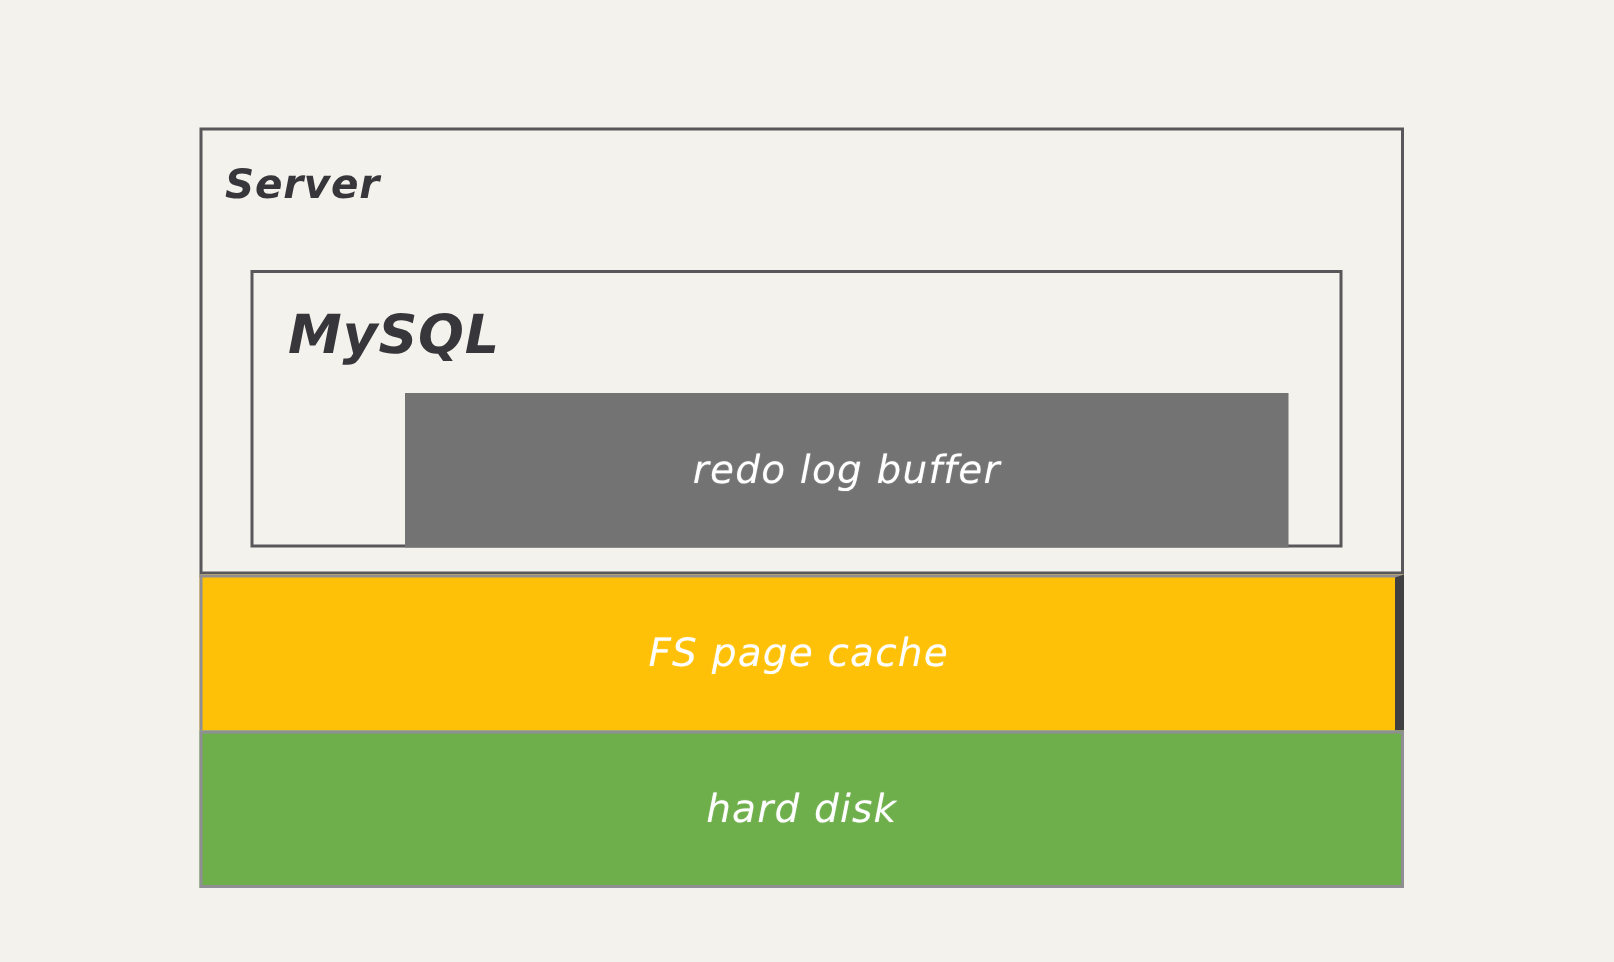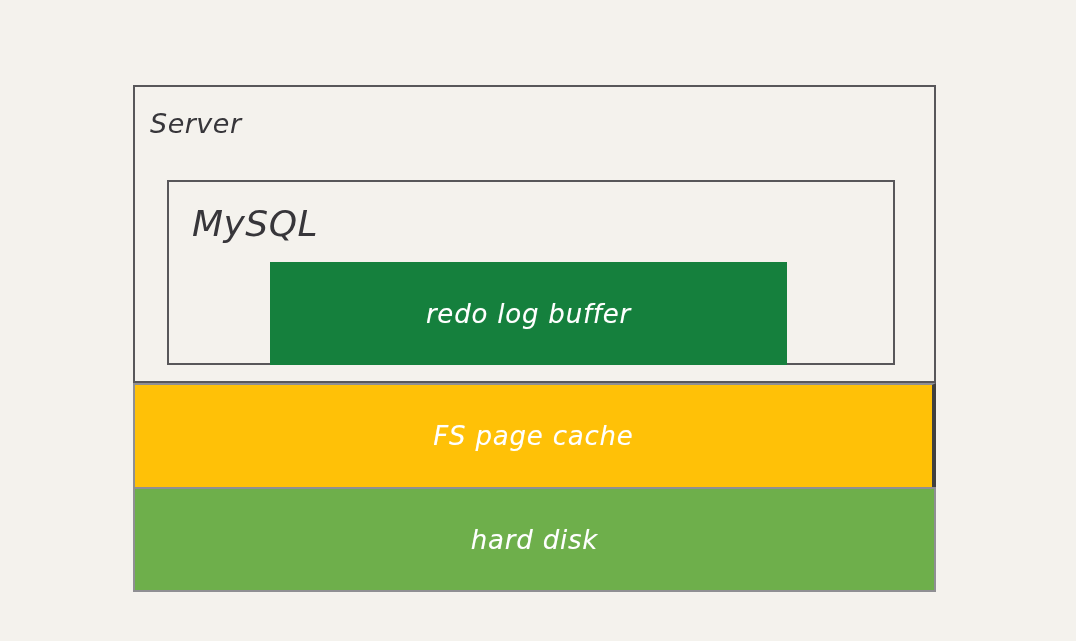--- a/index.html
+++ b/index.html
@@ -45,38 +45,38 @@
     left: 167px;
     top: 180px;
     width: 728px;
     height: 185px;
   }
 
   
   #redo-log-buffer {
     left: 270px;
     top: 262px;
-    width: 517px;
+    width: 589px;
     height: 103px;
-    background: #15803d;
+    background: #737373;
     display: flex;
     align-items: center;
     justify-content: center;
     z-index: 3;
   }
 
   
   #fs-page-cache {
     left: 133px;
     top: 383px;
     width: 803px;
     height: 104px;
     background: #ffc107;
     border-left: 2px solid #8f8f93;
-    border-right: 4px solid #404040;
+    border-right: 6px solid #404040;
     border-top: 2px solid #8f8f93;
     display: flex;
     align-items: center;
     justify-content: center;
   }
 
   
   #hard-disk {
     left: 133px;
     top: 487px;
@@ -89,21 +89,21 @@
     align-items: center;
     justify-content: center;
     text-align: right;
   }
 
   
   .hand-label {
     position: absolute;
     font-family: "DejaVu Sans", sans-serif;
     font-style: italic;
-    font-weight: 400;
+    font-weight: 700;
     color: #37363a;
     white-space: nowrap;
     letter-spacing: 0.5px;
     text-align: center;
   }
 
   #server-label {
     left: 150px;
     top: 108px;
     font-size: 27px;

